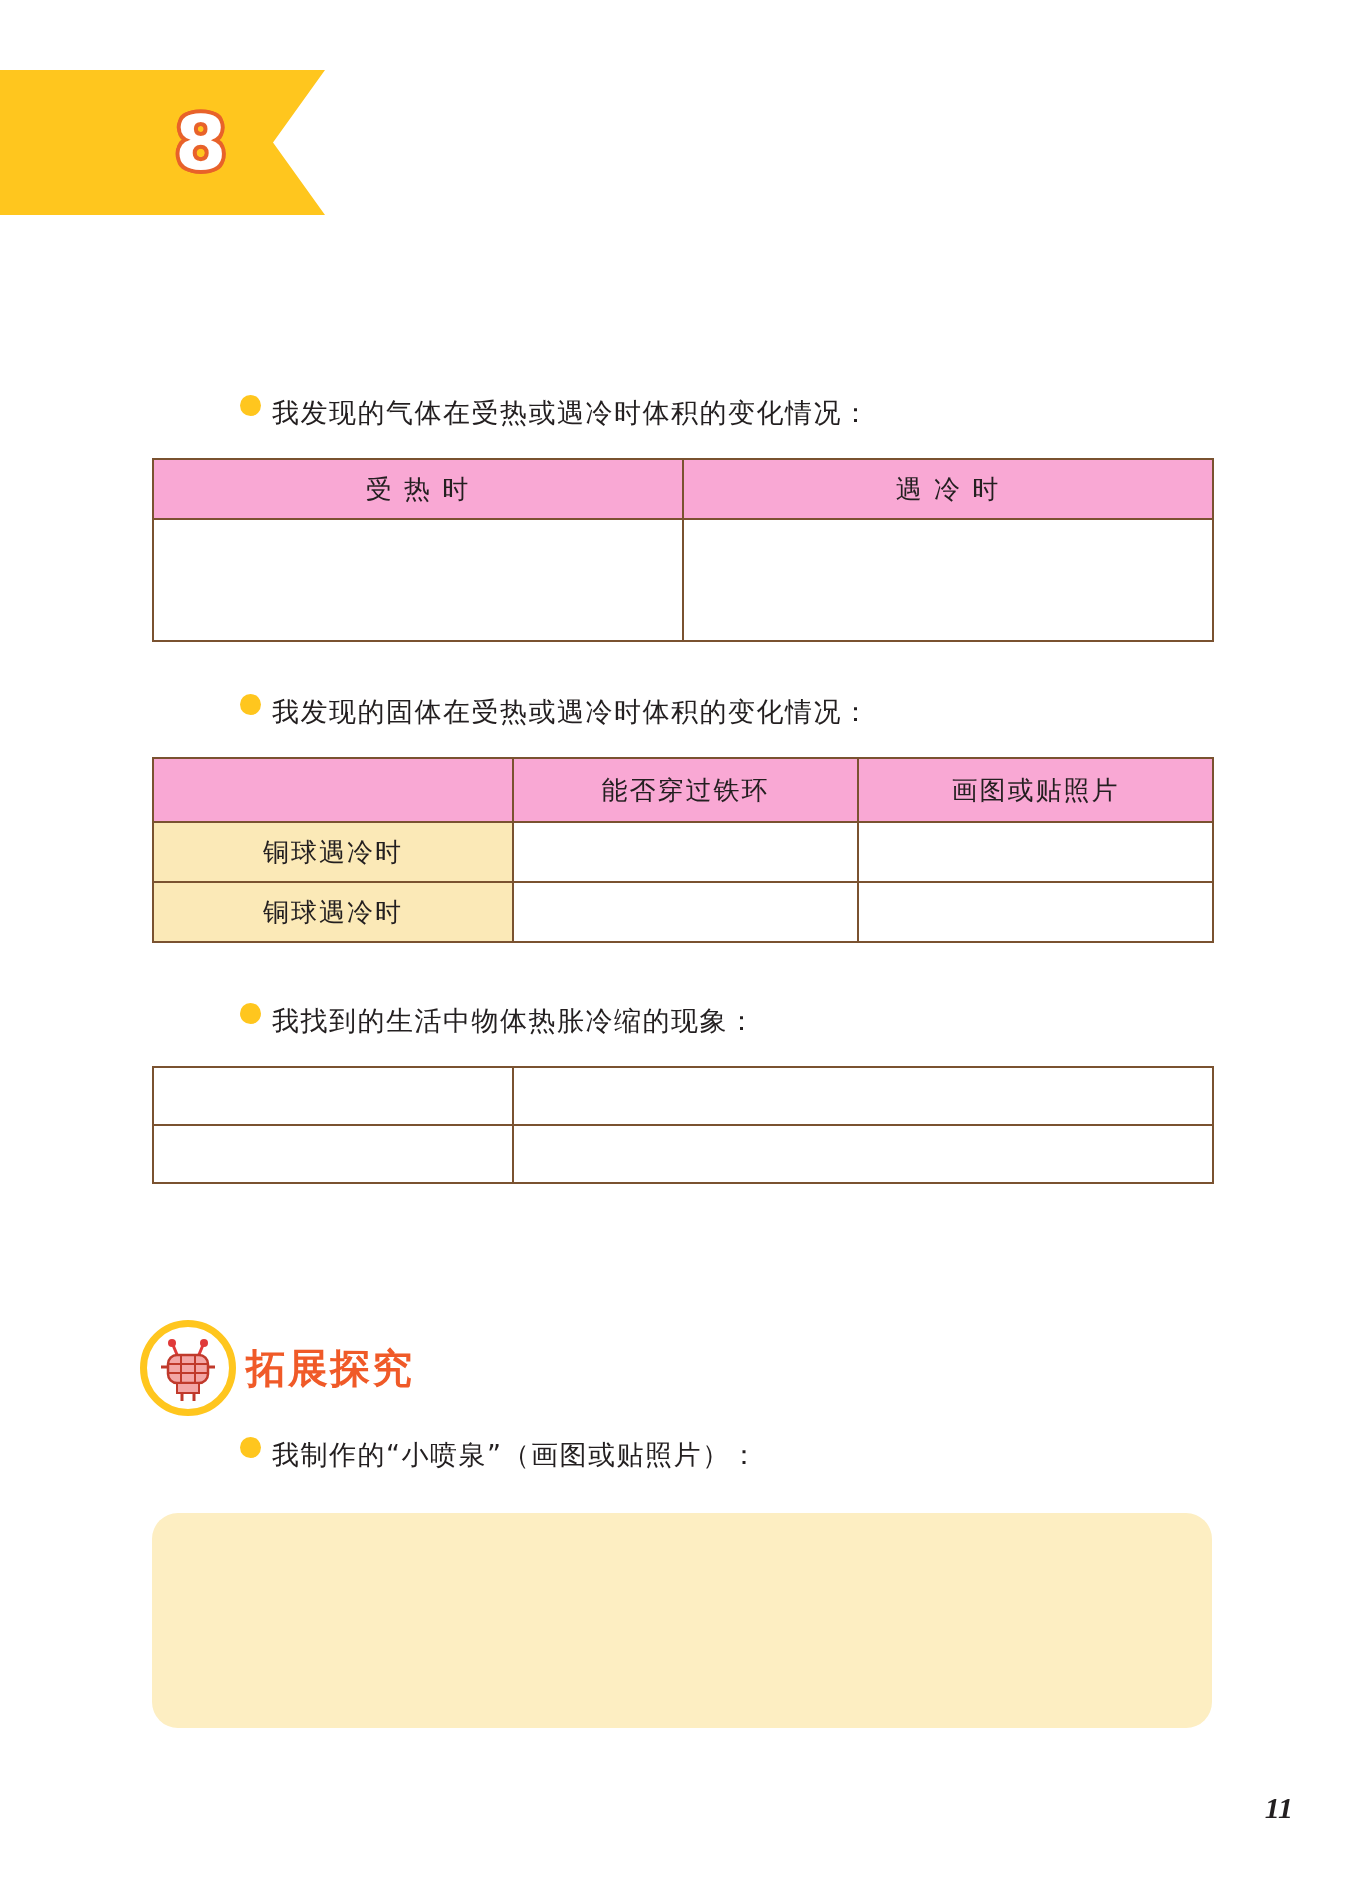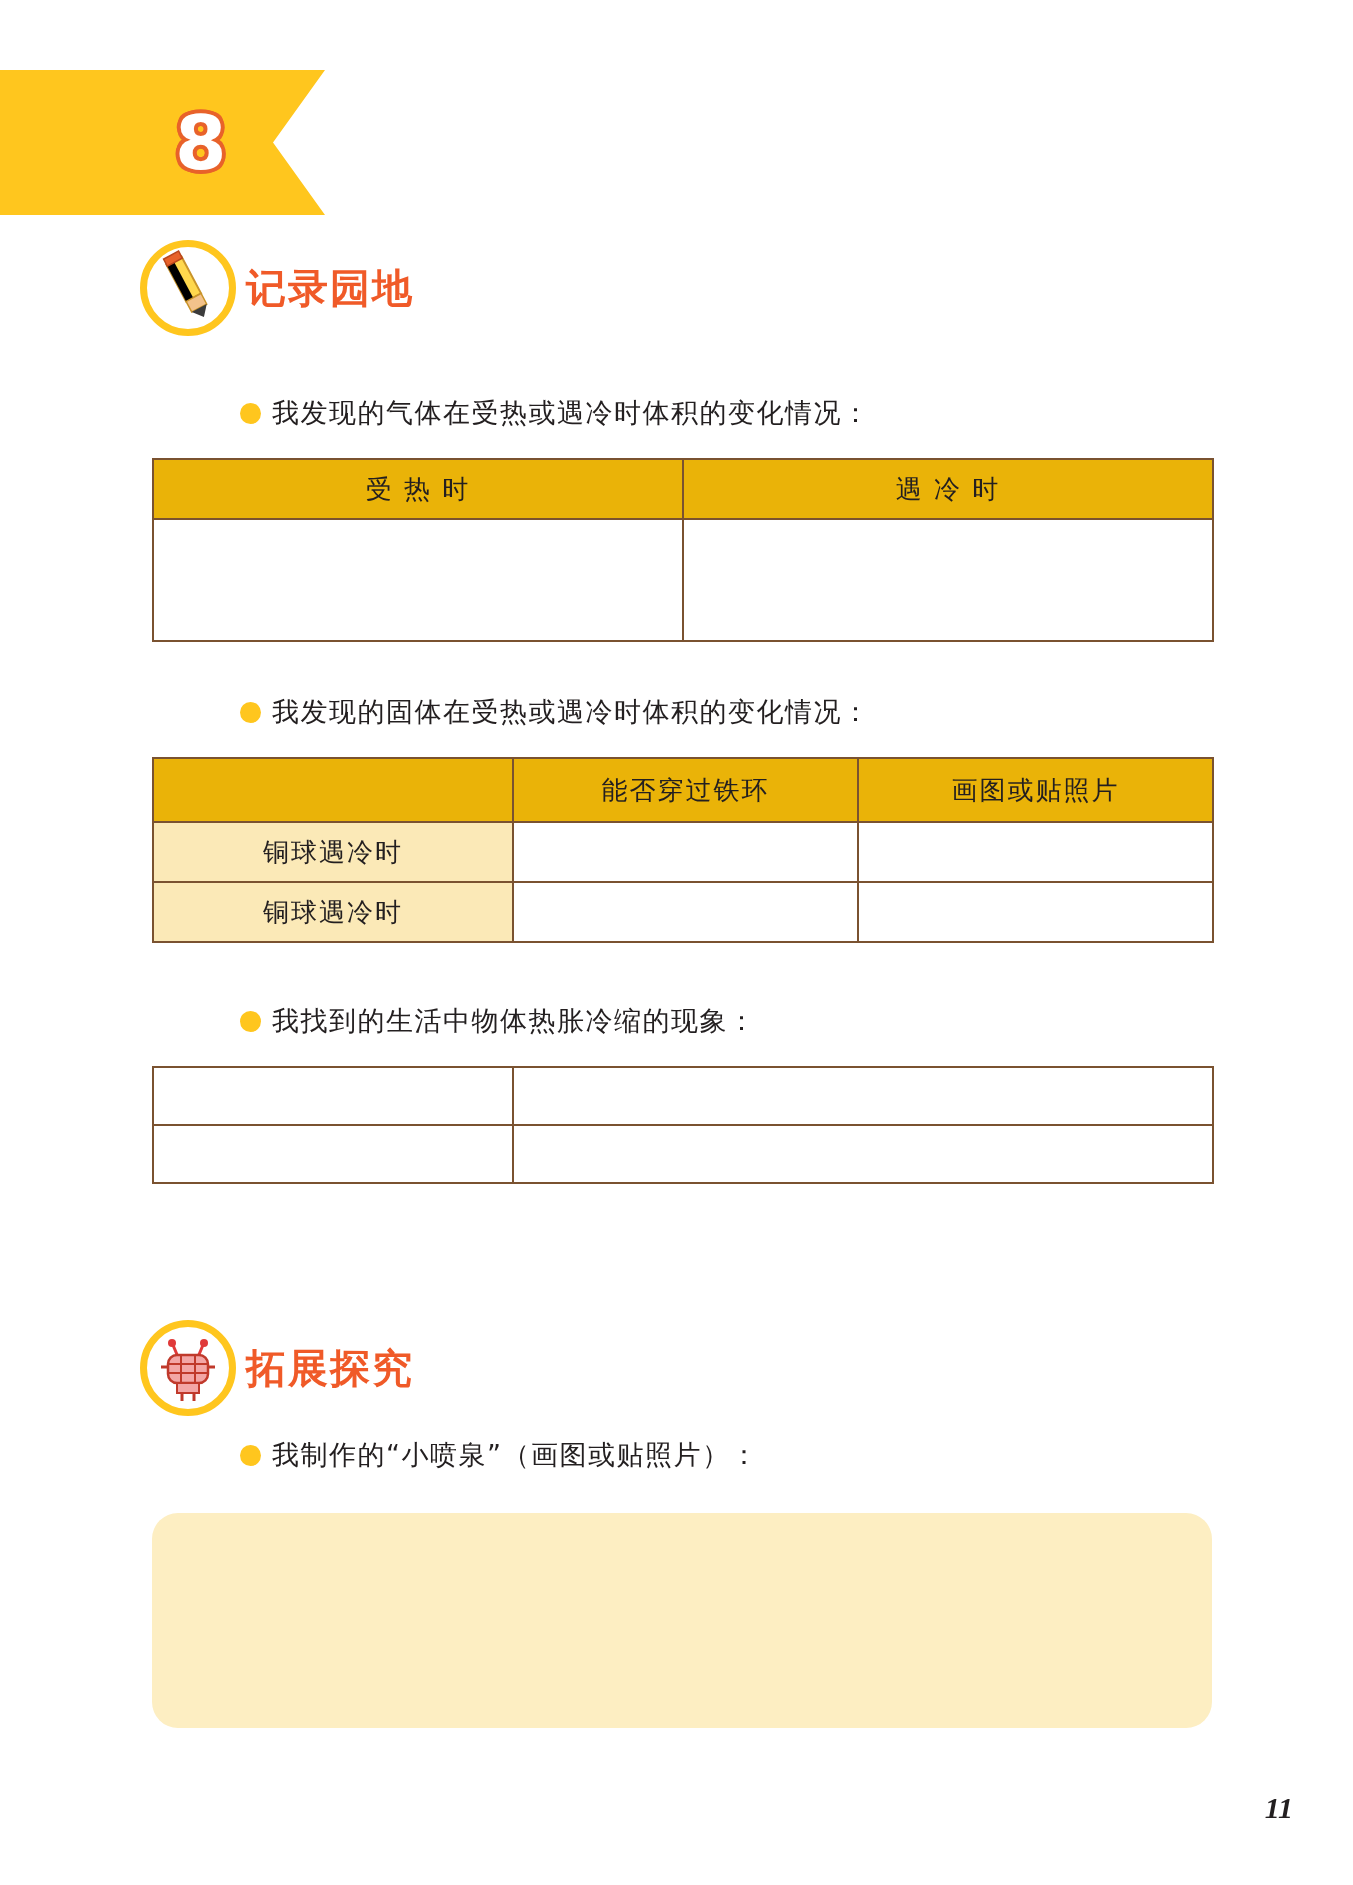--- a/index.html
+++ b/index.html
@@ -86,21 +86,20 @@
     font-size: 40px;
     font-weight: bold;
     color: #f05a28;
     letter-spacing: 2px;
   }
 
   
   .bullet-line {
     position: absolute;
     display: flex;
-    align-items: center;
     font-family: "DejaVu Sans", sans-serif;
     font-size: 27px;
     color: #231f20;
     letter-spacing: 1.5px;
     white-space: nowrap;
   }
   .bullet-dot {
     width: 21px;
     height: 21px;
     border-radius: 50%;
@@ -119,21 +118,21 @@
   table.rec td {
     border: 2px solid #7a5230;
     font-size: 26px;
     color: #231f20;
     text-align: center;
     vertical-align: middle;
     letter-spacing: 2px;
     padding: 0;
   }
   td.head {
-    background: #eab308;
+    background: #f9a8d4;
     height: 58px;
   }
   td.blank {
     background: #ffffff;
   }
   td.rowhead {
     background: #fbe9b7;
     height: 58px;
   }
 
@@ -161,34 +160,20 @@
 <body>
 
 <div class="page">
 
   <div class="header">
     <div class="chapter-flag">
       <span class="chapter-number">8</span>
     </div>
   </div>
 
-  <div class="section-head" style="left:140px; top:240px;">
-    <div class="badge">
-      <svg width="82" height="82" viewBox="0 0 82 82">
-        <g transform="rotate(-28 41 41)">
-          <rect x="33" y="10" width="17" height="42" fill="#ffd84d" stroke="#c9942a" stroke-width="2"></rect>
-          <rect x="33" y="10" width="8" height="42" fill="#ffe徒"></rect>
-          <rect x="33" y="52" width="17" height="12" fill="#f3c28b" stroke="#c9942a" stroke-width="1.5"></rect>
-          <polygon points="33,64 50,64 41.5,74" fill="#3b3b3b"></polygon>
-          <rect x="33" y="4" width="17" height="8" fill="#e8622a" stroke="#b9461c" stroke-width="1.5"></rect>
-        </g>
-      </svg>
-    </div>
-    <div class="section-label">记录园地</div>
-  </div>
 
   <div class="bullet-line" style="left:240px; top:395px;">
     <span class="bullet-dot"></span>
     <span>我发现的气体在受热或遇冷时体积的变化情况：</span>
   </div>
 
   <table class="rec" style="left:152px; top:458px; width:1060px;">
     <colgroup>
         <col style="width:530px">
         <col style="width:530px">

